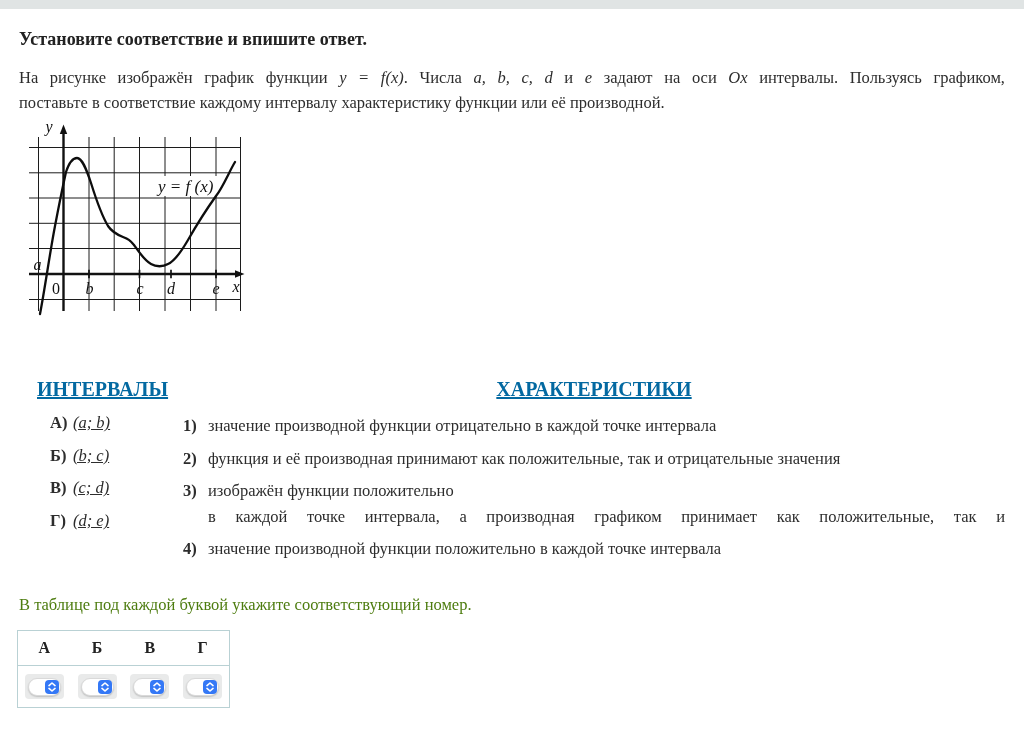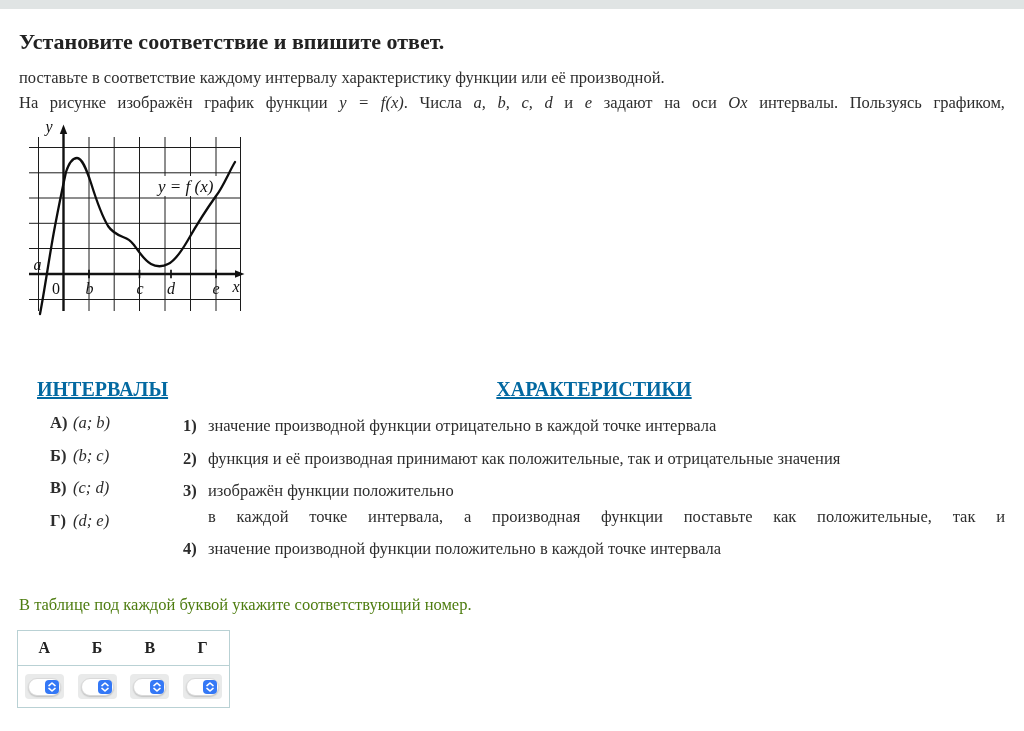--- a/index.html
+++ b/index.html
@@ -6,37 +6,37 @@
   body{
     width:1024px;height:731px;position:relative;overflow:hidden;
     background:#ffffff;
     font-family:"Liberation Serif","DejaVu Serif",serif;
     color:#2d2d2d;
   }
   .abs{position:absolute;}
   .top-bar{left:0;top:0;width:1024px;height:9px;background:#e0e4e4;}
   .heading{
     left:19px;top:29px;width:980px;
-    font-size:22px;font-weight:bold;color:#222;
+    font-size:18px;font-weight:bold;color:#222;
   }
   .problem{left:19px;top:66px;width:986px;font-size:16.5px;line-height:24.6px;}
   .p-line{text-align:left;}
   .p-line.just{text-align:justify;text-align-last:justify;}
   .problem i{font-style:italic;}
 
   .graph-svg{left:24px;top:114px;}
 
   .col-header{
     font-weight:bold;font-size:20px;color:#0369a1;
     text-decoration:underline;
   }
   .intervals-header{left:37px;top:378px;}
   .chars-header{left:183px;top:378px;width:822px;text-align:center;}
 
-  .intervals-col{left:50px;top:413px;font-size:16.5px;}
+  .intervals-col{left:50px;top:413px;font-size:16.5px;text-decoration:underline;}
   .int-row{height:25px;margin-bottom:7.7px;}
   .int-letter{display:inline-block;width:23px;font-weight:bold;}
   .int-range{font-style:italic;}
 
   .chars-col{left:183px;top:413px;width:822px;font-size:16.5px;}
   .ch-item{display:flex;margin-bottom:7.4px;line-height:25.3px;}
   .ch-num{flex:none;width:19px;font-weight:bold;}
   .ch-text{flex:1;margin-left:6px;}
   .ch-line.just{text-align:justify;text-align-last:justify;}
 
@@ -70,22 +70,22 @@
   }
 </style>
 </head>
 <body>
 
 <div class="abs top-bar"></div>
 
 <div class="abs heading">Установите соответствие и впишите ответ.</div>
 
 <div class="abs problem">
+  <div class="p-line just"><span>На рисунке изображён график функции </span><i>y = f(x)</i><span>. Числа </span><i>a, b, c, d</i><span> и </span><i>e</i><span> задают на оси </span><i>Ox</i><span> интервалы. Пользуясь графиком,</span></div>
   <div class="p-line">поставьте в соответствие каждому интервалу характеристику функции или её производной.</div>
-  <div class="p-line just"><span>На рисунке изображён график функции </span><i>y = f(x)</i><span>. Числа </span><i>a, b, c, d</i><span> и </span><i>e</i><span> задают на оси </span><i>Ox</i><span> интервалы. Пользуясь графиком,</span></div>
 </div>
 
 <svg class="abs graph-svg" width="226" height="204" viewBox="24 114 226 204" xmlns="http://www.w3.org/2000/svg">
 
   <g stroke="#1c1c1c" stroke-width="1">
     <line x1="38.5" y1="137" x2="38.5" y2="311"></line>
     <line x1="89" y1="137" x2="89" y2="311"></line>
     <line x1="114.2" y1="137" x2="114.2" y2="311"></line>
     <line x1="139.5" y1="137" x2="139.5" y2="311"></line>
     <line x1="165" y1="137" x2="165" y2="311"></line>
@@ -152,21 +152,21 @@
   <div class="ch-item">
     <div class="ch-num">2)</div>
     <div class="ch-text">
         <div class="ch-line">функция и её производная принимают как положительные, так и отрицательные значения</div>
       </div>
   </div>
   <div class="ch-item">
     <div class="ch-num">3)</div>
     <div class="ch-text">
       <div class="ch-line">изображён функции положительно</div>
-      <div class="ch-line just">в каждой точке интервала, а производная функции поставьте как положительные, так и</div>
+      <div class="ch-line just">в каждой точке интервала, а производная графиком принимает как положительные, так и</div>
     </div>
   </div>
   <div class="ch-item">
     <div class="ch-num">4)</div>
     <div class="ch-text">
         <div class="ch-line">значение производной функции положительно в каждой точке интервала</div>
       </div>
   </div>
 </div>
 

